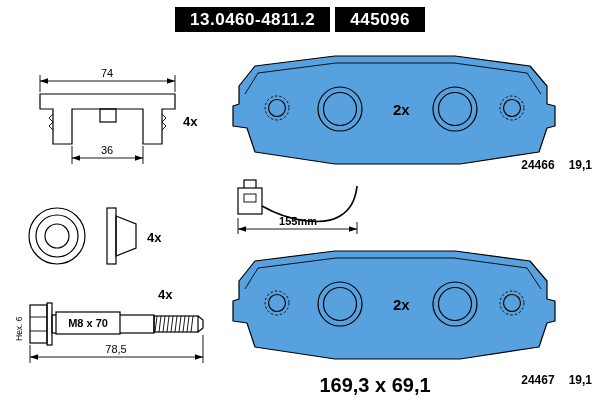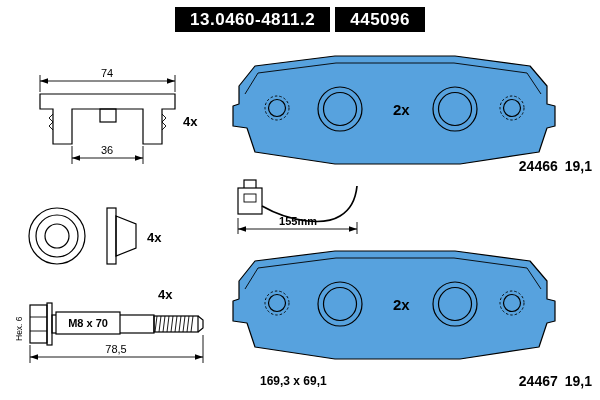--- a/index.html
+++ b/index.html
@@ -14,24 +14,24 @@
   svg.tech line, svg.tech path, svg.tech rect, svg.tech circle{stroke:#000;stroke-width:1.2;}
   svg.tech .thin{stroke-width:0.9;}
   svg.tech .thick{stroke-width:1.7;}
   svg.tech polygon.arrow{fill:#000;stroke:none;}
   svg.tech text{fill:#000;}
   .dim{font:11px "Liberation Sans",sans-serif;}
   .dim-s{font:8.5px "Liberation Sans",sans-serif;}
   .qty{font:700 13px "Liberation Sans",sans-serif;}
   .qty-lg{font:700 15px "Liberation Sans",sans-serif;}
   .boltlbl{font:700 11px "Liberation Sans",sans-serif;}
-  .ref{position:absolute;width:114px;text-align:right;font-weight:700;font-size:14px;
-       display:flex;justify-content:flex-end;gap:7px;align-items:center;}
-  #footer-dim{position:absolute;left:260px;top:374px;width:230px;text-align:left;
-              font-weight:700;font-size:12px;}
+  .ref{position:absolute;width:114px;text-align:right;font-weight:700;font-size:12px;
+       display:flex;justify-content:flex-end;gap:14px;align-items:center;}
+  #footer-dim{position:absolute;left:260px;top:374px;width:230px;text-align:center;
+              font-weight:700;font-size:20px;}
 </style>
 </head>
 <body>
 
 <div id="stage">
 
   <div id="header">
     <div class="badge">13.0460-4811.2</div>
     <div class="badge">445096</div>
   </div>

